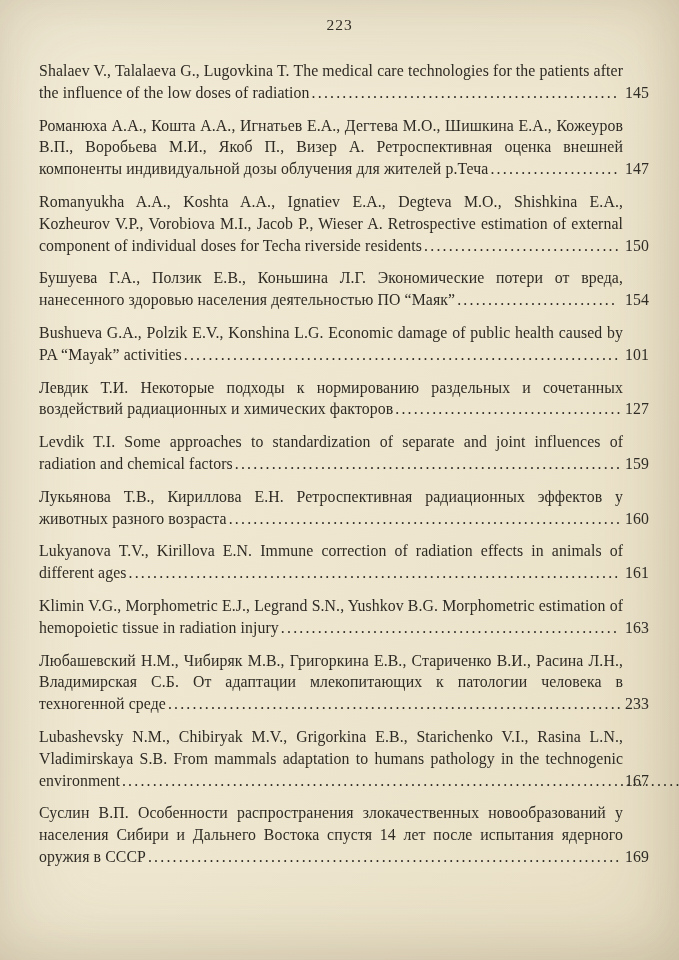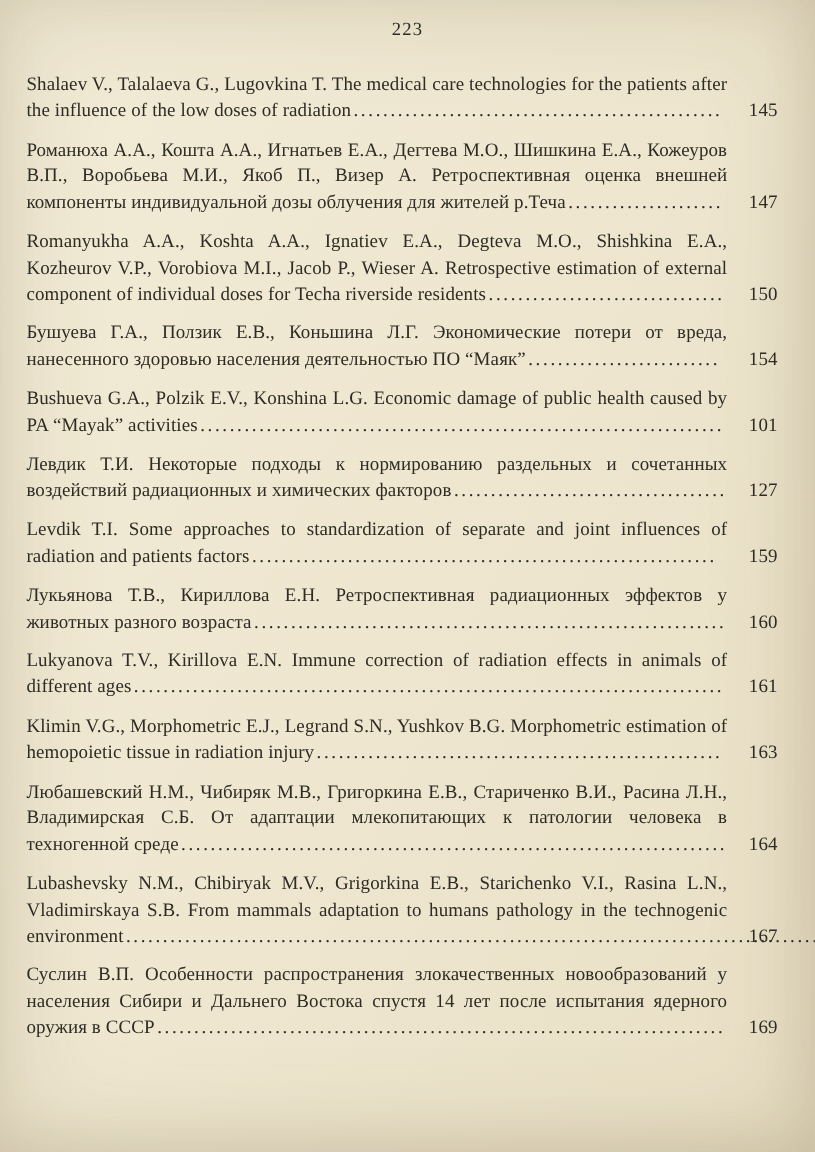--- a/index.html
+++ b/index.html
@@ -23,21 +23,21 @@
     left: 0;
     width: 100%;
     text-align: center;
     font-size: 15.5px;
     letter-spacing: 1px;
     color: #2e2b24;
   }
   .toc {
     position: absolute;
     top: 60px;
-    left: 22px;
+    left: 39px;
     width: 584px;
     font-size: 15.8px;
     line-height: 21.8px;
     color: #2e2b24;
   }
   .entry {
     position: relative;
     text-align: justify;
     margin-bottom: 11px;
     letter-spacing: 0.1px;
@@ -46,49 +46,49 @@
     letter-spacing: 2.2px;
     padding-left: 2px;
     white-space: nowrap;
     overflow: hidden;
   }
   .num {
     position: absolute;
     right: -42px;
     bottom: 0;
     width: 40px;
-    text-align: right;
+    text-align: left;
   }
 </style>
 </head>
 <body>
 
 <div class="paper">
   <div class="page-number">223</div>
   <div class="toc" id="toc">
   <p class="entry"><span class="txt">Shalaev V., Talalaeva G., Lugovkina T. The medical care technologies for the patients after the influence of the low doses of radiation</span><span class="dots">..................................................</span><span class="num">145</span></p>
 
   <p class="entry"><span class="txt">Романюха А.А., Кошта А.А., Игнатьев Е.А., Дегтева М.О., Шишкина Е.А., Кожеуров В.П., Воробьева М.И., Якоб П., Визер А. Ретроспективная оценка внешней компоненты индивидуальной дозы облучения для жителей р.Теча</span><span class="dots">.....................</span><span class="num">147</span></p>
 
   <p class="entry"><span class="txt">Romanyukha A.A., Koshta A.A., Ignatiev E.A., Degteva M.O., Shishkina E.A., Kozheurov V.P., Vorobiova M.I., Jacob P., Wieser A. Retrospective estimation of external component of individual doses for Techa riverside residents</span><span class="dots">................................</span><span class="num">150</span></p>
 
   <p class="entry"><span class="txt">Бушуева Г.А., Ползик Е.В., Коньшина Л.Г. Экономические потери от вреда, нанесенного здоровью населения деятельностью ПО “Маяк”</span><span class="dots">..........................</span><span class="num">154</span></p>
 
   <p class="entry"><span class="txt">Bushueva G.A., Polzik E.V., Konshina L.G. Economic damage of public health caused by PA “Mayak” activities</span><span class="dots">.......................................................................</span><span class="num">101</span></p>
 
   <p class="entry"><span class="txt">Левдик Т.И. Некоторые подходы к нормированию раздельных и сочетанных воздействий радиационных и химических факторов</span><span class="dots">.....................................</span><span class="num">127</span></p>
 
-  <p class="entry"><span class="txt">Levdik T.I. Some approaches to standardization of separate and joint influences of radiation and patients factors</span><span class="dots">...............................................................</span><span class="num">159</span></p>
+  <p class="entry"><span class="txt">Levdik T.I. Some approaches to standardization of separate and joint influences of radiation and chemical factors</span><span class="dots">...............................................................</span><span class="num">159</span></p>
 
   <p class="entry"><span class="txt">Лукьянова Т.В., Кириллова Е.Н. Ретроспективная радиационных эффектов у животных разного возраста</span><span class="dots">................................................................</span><span class="num">160</span></p>
 
   <p class="entry"><span class="txt">Lukyanova T.V., Kirillova E.N. Immune correction of radiation effects in animals of different ages</span><span class="dots">................................................................................</span><span class="num">161</span></p>
 
 
   <p class="entry"><span class="txt">Klimin V.G., Morphometric E.J., Legrand S.N., Yushkov B.G. Morphometric estimation of hemopoietic tissue in radiation injury</span><span class="dots">.......................................................</span><span class="num">163</span></p>
 
-  <p class="entry"><span class="txt">Любашевский Н.М., Чибиряк М.В., Григоркина Е.В., Стариченко В.И., Расина Л.Н., Владимирская С.Б. От адаптации млекопитающих к патологии человека в техногенной среде</span><span class="dots">..........................................................................</span><span class="num">164</span></p>
+  <p class="entry"><span class="txt">Любашевский Н.М., Чибиряк М.В., Григоркина Е.В., Стариченко В.И., Расина Л.Н., Владимирская С.Б. От адаптации млекопитающих к патологии человека в техногенной среде</span><span class="dots">..........................................................................</span><span class="num">233</span></p>
 
   <p class="entry"><span class="txt">Lubashevsky N.M., Chibiryak M.V., Grigorkina E.B., Starichenko V.I., Rasina L.N., Vladimirskaya S.B. From mammals adaptation to humans pathology in the technogenic environment</span><span class="dots">............................................................................................................................................................................................................................................................................................................</span><span class="num">167</span></p>
 
   <p class="entry"><span class="txt">Суслин В.П. Особенности распространения злокачественных новообразований у населения Сибири и Дальнего Востока спустя 14 лет после испытания ядерного оружия в СССР</span><span class="dots">.............................................................................</span><span class="num">169</span></p>
 </div>
 </div>
 
 </body></html>

